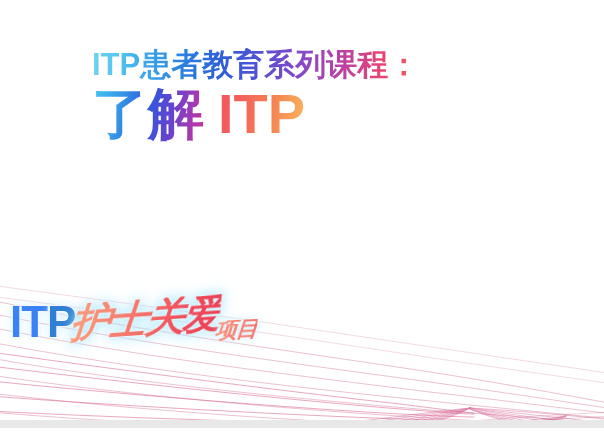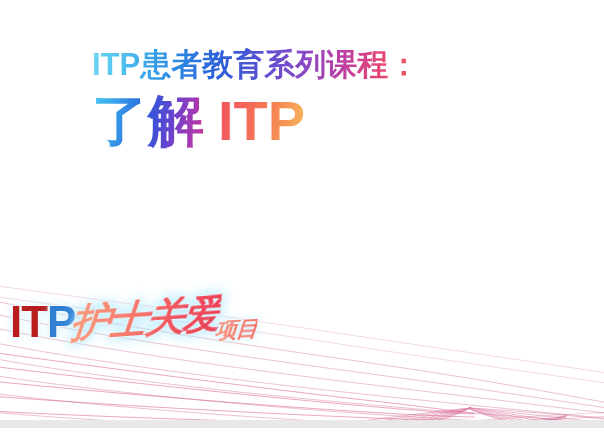--- a/index.html
+++ b/index.html
@@ -57,21 +57,21 @@
         #f67f52 80%,
         #f79a55 89%,
         #f8b25d 100%);
     -webkit-background-clip: text;
     background-clip: text;
     color: transparent;
     -webkit-text-fill-color: transparent;
   }
 
   .main-line {
-    margin-top: 8px;
+    margin-top: 1px;
     font-size: 56px;
     font-weight: bold;
     line-height: 1.12;
     white-space: nowrap;
   }
 
   .main-cn {
     background-image: linear-gradient(100deg,
         #45c8f0 0%,
         #3aa8ea 18%,
@@ -113,21 +113,21 @@
   .logo-itp {
     font-size: 44px;
     font-weight: bold;
     letter-spacing: -1px;
     line-height: 1;
     text-shadow:
       0 0 2px #ffffff,
       0 0 5px rgba(255,255,255,0.95),
       0 0 9px rgba(180,235,255,0.85);
   }
-  .logo-itp-it { color: #b91c1c; text-align: right; }
+  .logo-itp-it { color: #3b82f6; text-align: right; }
   .logo-itp-p  { color: #2f7fd4; }
 
   .logo-script {
     position: relative;
     margin-left: -6px;
     font-family: "Liberation Serif", serif;
     font-size: 40px;
     font-weight: bold;
     font-style: italic;
     letter-spacing: -3px;

